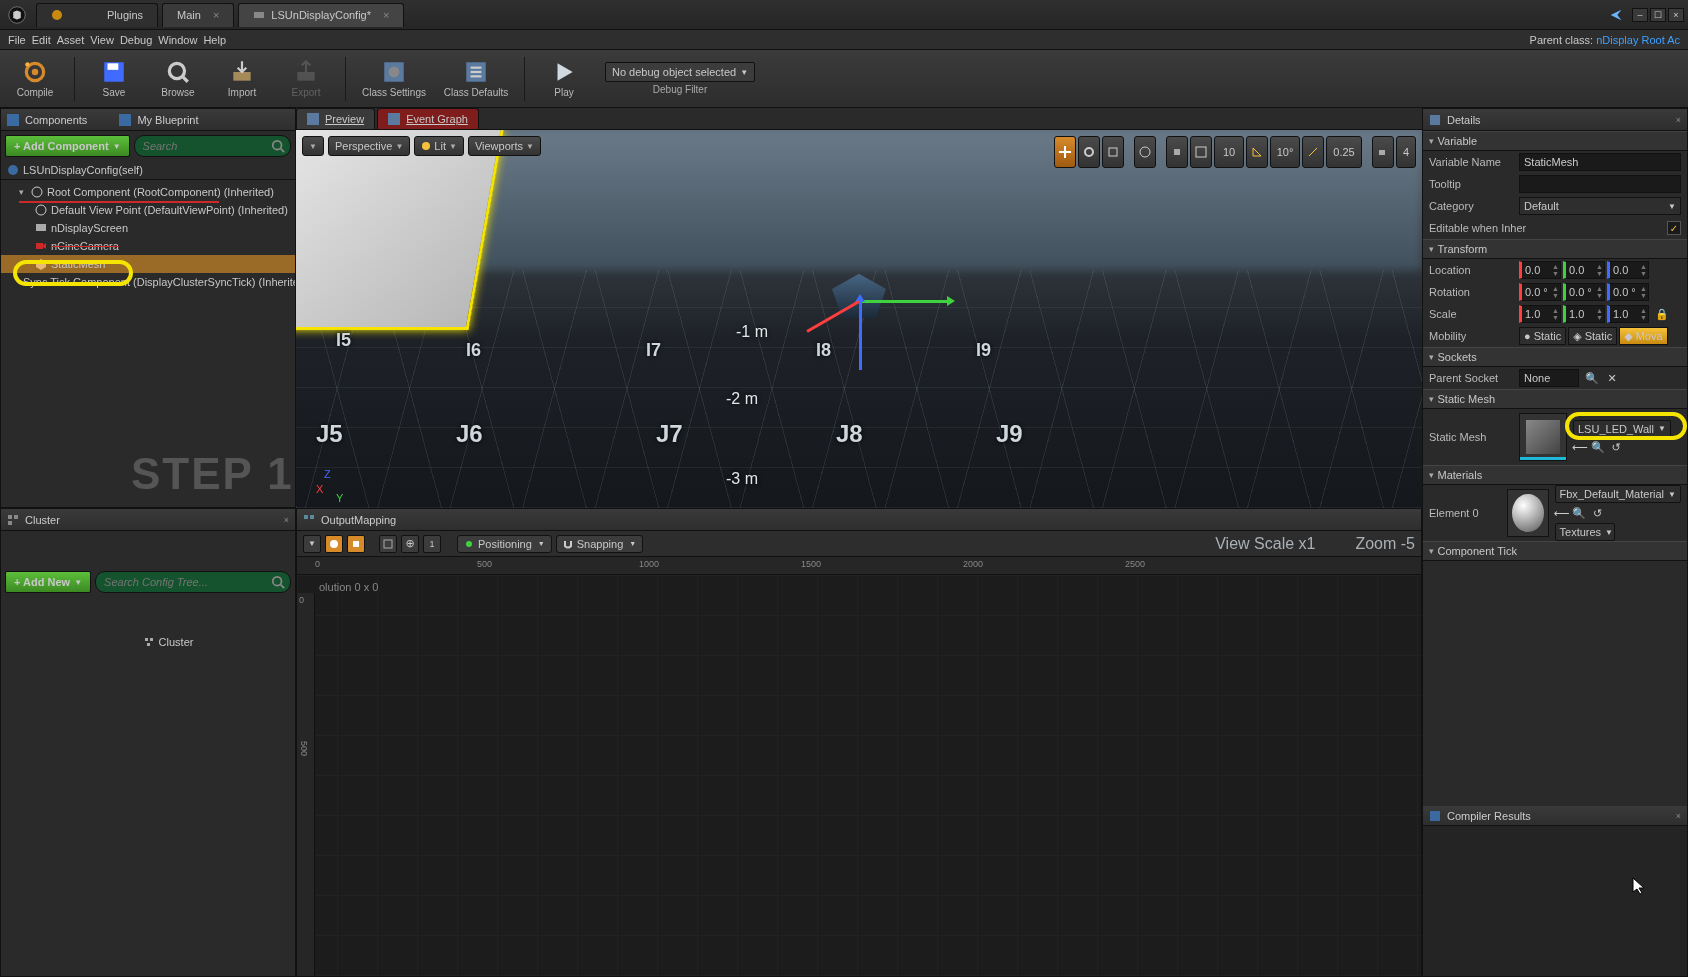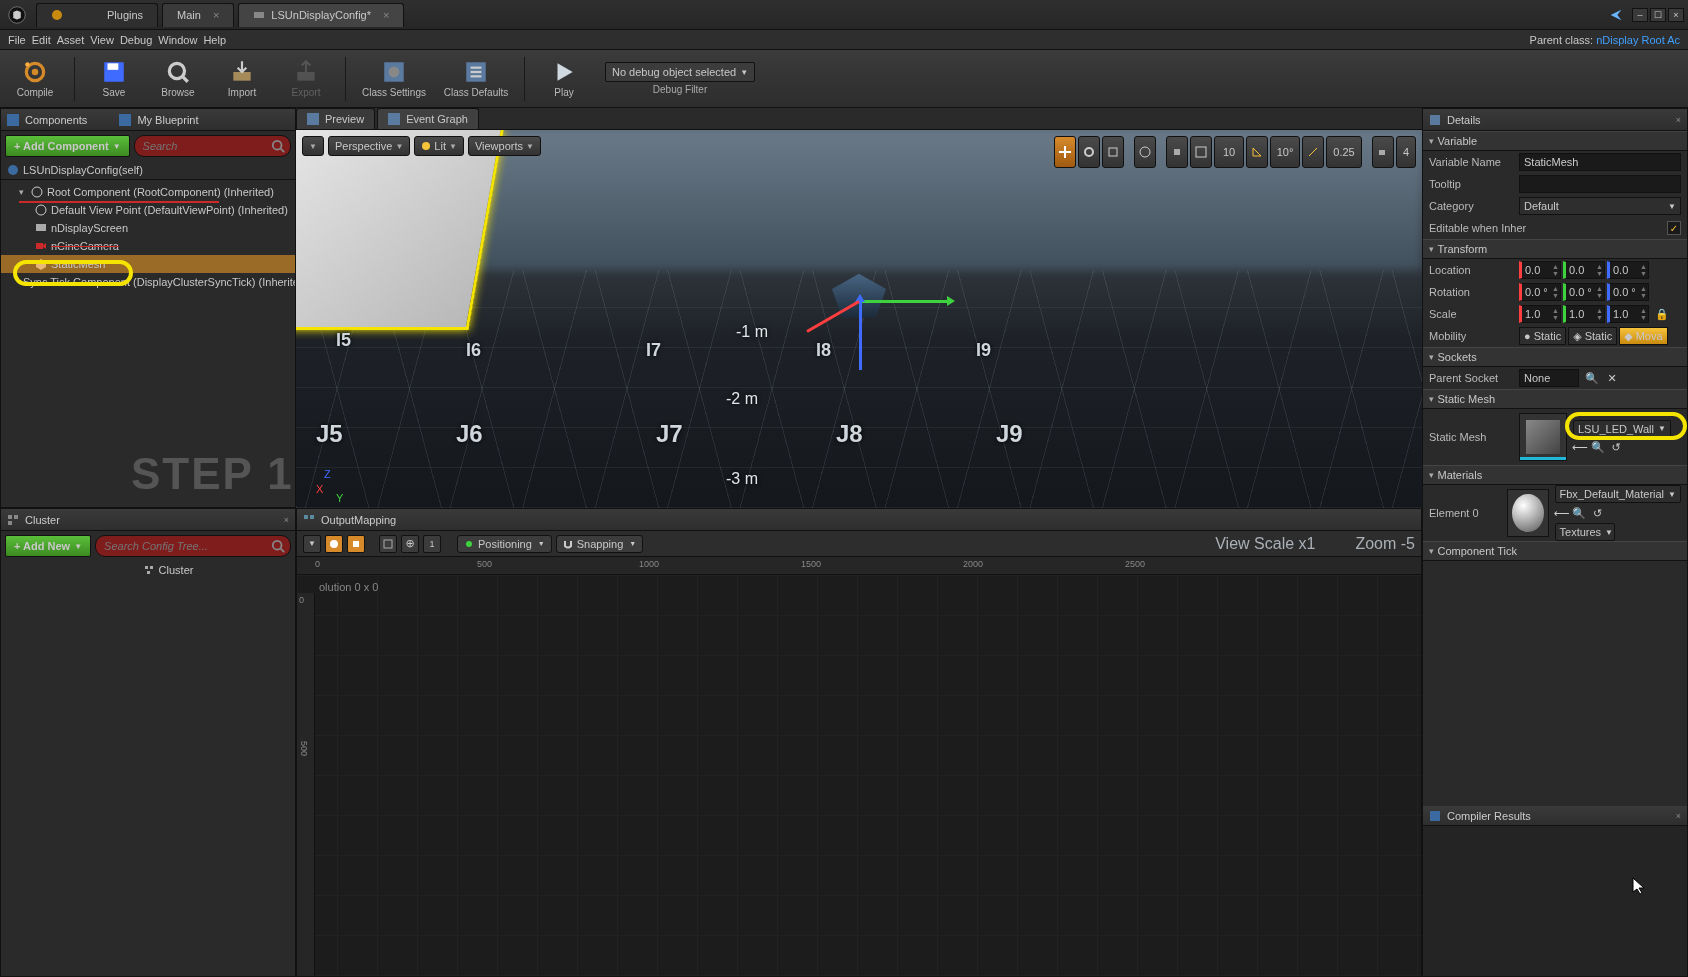--- a/index.html
+++ b/index.html
@@ -39,46 +39,46 @@
 
 
 .panel { display: flex; flex-direction: column; border: 1px solid #111; background: #2a2a2a; }
 .panel-titlebar { height: 22px; background: linear-gradient(#3a3a3a,#2e2e2e); display: flex; align-items: center; padding: 0 6px; gap: 6px; border-bottom: 1px solid #111; }
 .panel-titlebar .ptitle { font-size: 11px; color: #ccc; }
 .panel-titlebar .ticon-s { width: 12px; height: 12px; }
 
 
 .leftcol { display: flex; flex-direction: column; }
 .leftcol .panel-components { height: 400px; }
-.leftcol .panel-cluster { flex: 1; }
+.leftcol .panel-cluster { flex: 1; gap: 36px; }
 
 .green-btn { height: 22px; background: linear-gradient(#5bbf3a,#3c8a22); border: 1px solid #111; color: #fff; display: flex; align-items: center; padding: 0 8px; gap: 4px; border-radius: 2px; font-weight: bold; font-size: 11px; }
 .search-wrap { flex: 1; position: relative; }
-.search-input { width: 100%; height: 22px; background: #7f1d1d; border: 1px solid #111; border-radius: 10px; padding: 0 22px 0 8px; color: #aaa; font-style: italic; font-size: 11px; }
+.search-input { width: 100%; height: 22px; background: #14532d; border: 1px solid #111; border-radius: 10px; padding: 0 22px 0 8px; color: #aaa; font-style: italic; font-size: 11px; }
 .mag { position: absolute; right: 6px; top: 4px; width: 14px; height: 14px; color: #888; }
 
 .comp-toolbar { display: flex; gap: 4px; padding: 4px; background: #2a2a2a; }
 .tree { flex: 1; overflow: auto; background: #2a2a2a; position: relative; }
 .tree-row { height: 18px; display: flex; align-items: center; padding-left: 6px; gap: 4px; white-space: nowrap; }
 .tree-row .arrow { width: 8px; color: #aaa; font-size: 9px; }
 .tree-row.selected { background: #9a6b27; color: #fff; }
 .tree-row .nicon { width: 12px; height: 12px; }
 .tree-indent-1 { padding-left: 18px; }
 .tree-indent-2 { padding-left: 34px; }
 
 .highlight-ring { position: absolute; border: 4px solid #f5e400; border-radius: 14px; pointer-events: none; }
 .redline { position: absolute; height: 2px; background: #cc2a2a; pointer-events: none; }
 
 .step1 { position: absolute; left: 130px; bottom: 8px; font-size: 44px; font-weight: 800; color: #555; letter-spacing: 2px; }
 
 
 .centercol { display: flex; flex-direction: column; }
-.center-tabs { height: 22px; display: flex; background: #2a2a2a; border-bottom: 1px solid #111; }
+.center-tabs { height: 22px; display: flex; background: #2a2a2a; border-bottom: 1px solid #111; text-decoration: underline; }
 .ctab { padding: 0 10px; display: flex; align-items: center; gap: 6px; background: #3a3a3a; border: 1px solid #111; border-bottom: none; border-radius: 3px 3px 0 0; margin-right: 2px; }
-.ctab.inactive { background: #404040; color: #888; }
+.ctab.inactive { background: #7f1d1d; color: #888; }
 
 .viewport { position: relative; height: 378px; background: #1a1a1a; overflow: hidden; }
 .floor { position: absolute; inset: 0; background:
   linear-gradient(180deg, #5a6a7a 0%, #3a4048 25%, #1e2228 55%, #14171b 100%);
 }
 .sky { position: absolute; left:0; right:0; top:0; height: 140px; background: linear-gradient(#6a7a88,#40505c); filter: blur(4px); }
 .gridlines { position: absolute; left:0; right:0; top:140px; bottom:0;
   background-image:
     repeating-linear-gradient(75deg, rgba(180,190,200,0.12) 0 1px, transparent 1px 70px),
     repeating-linear-gradient(105deg, rgba(180,190,200,0.12) 0 1px, transparent 1px 70px),

